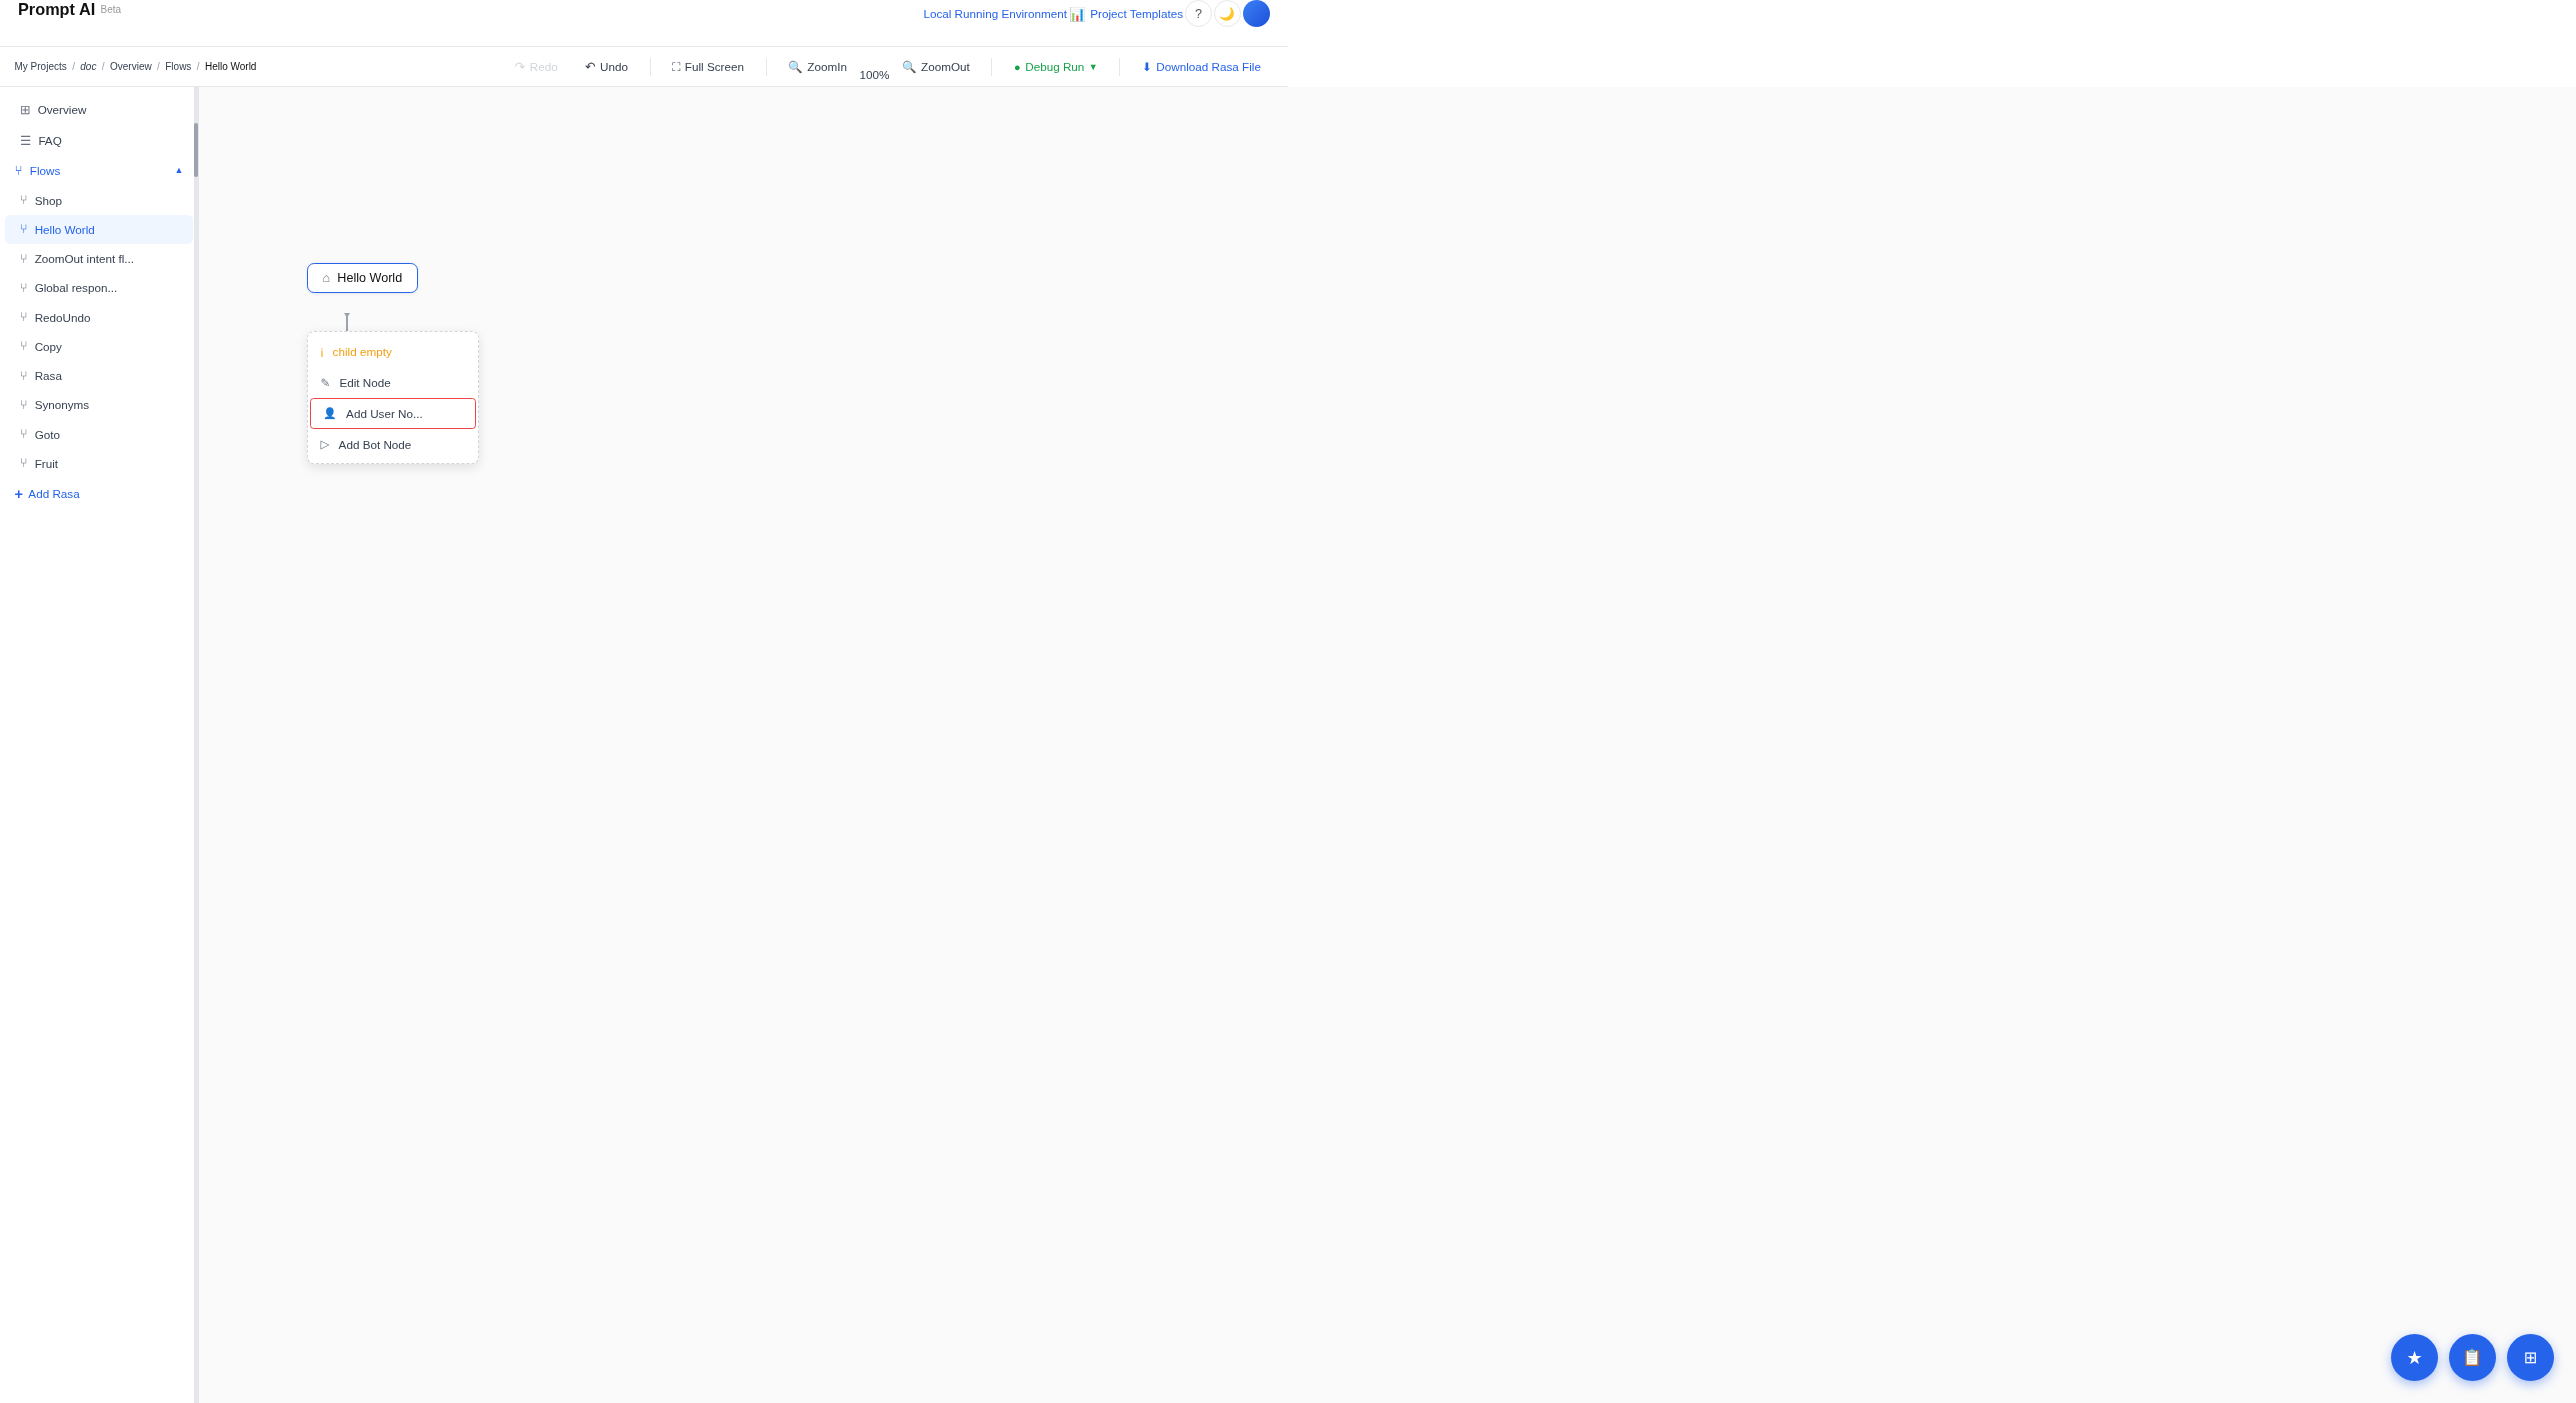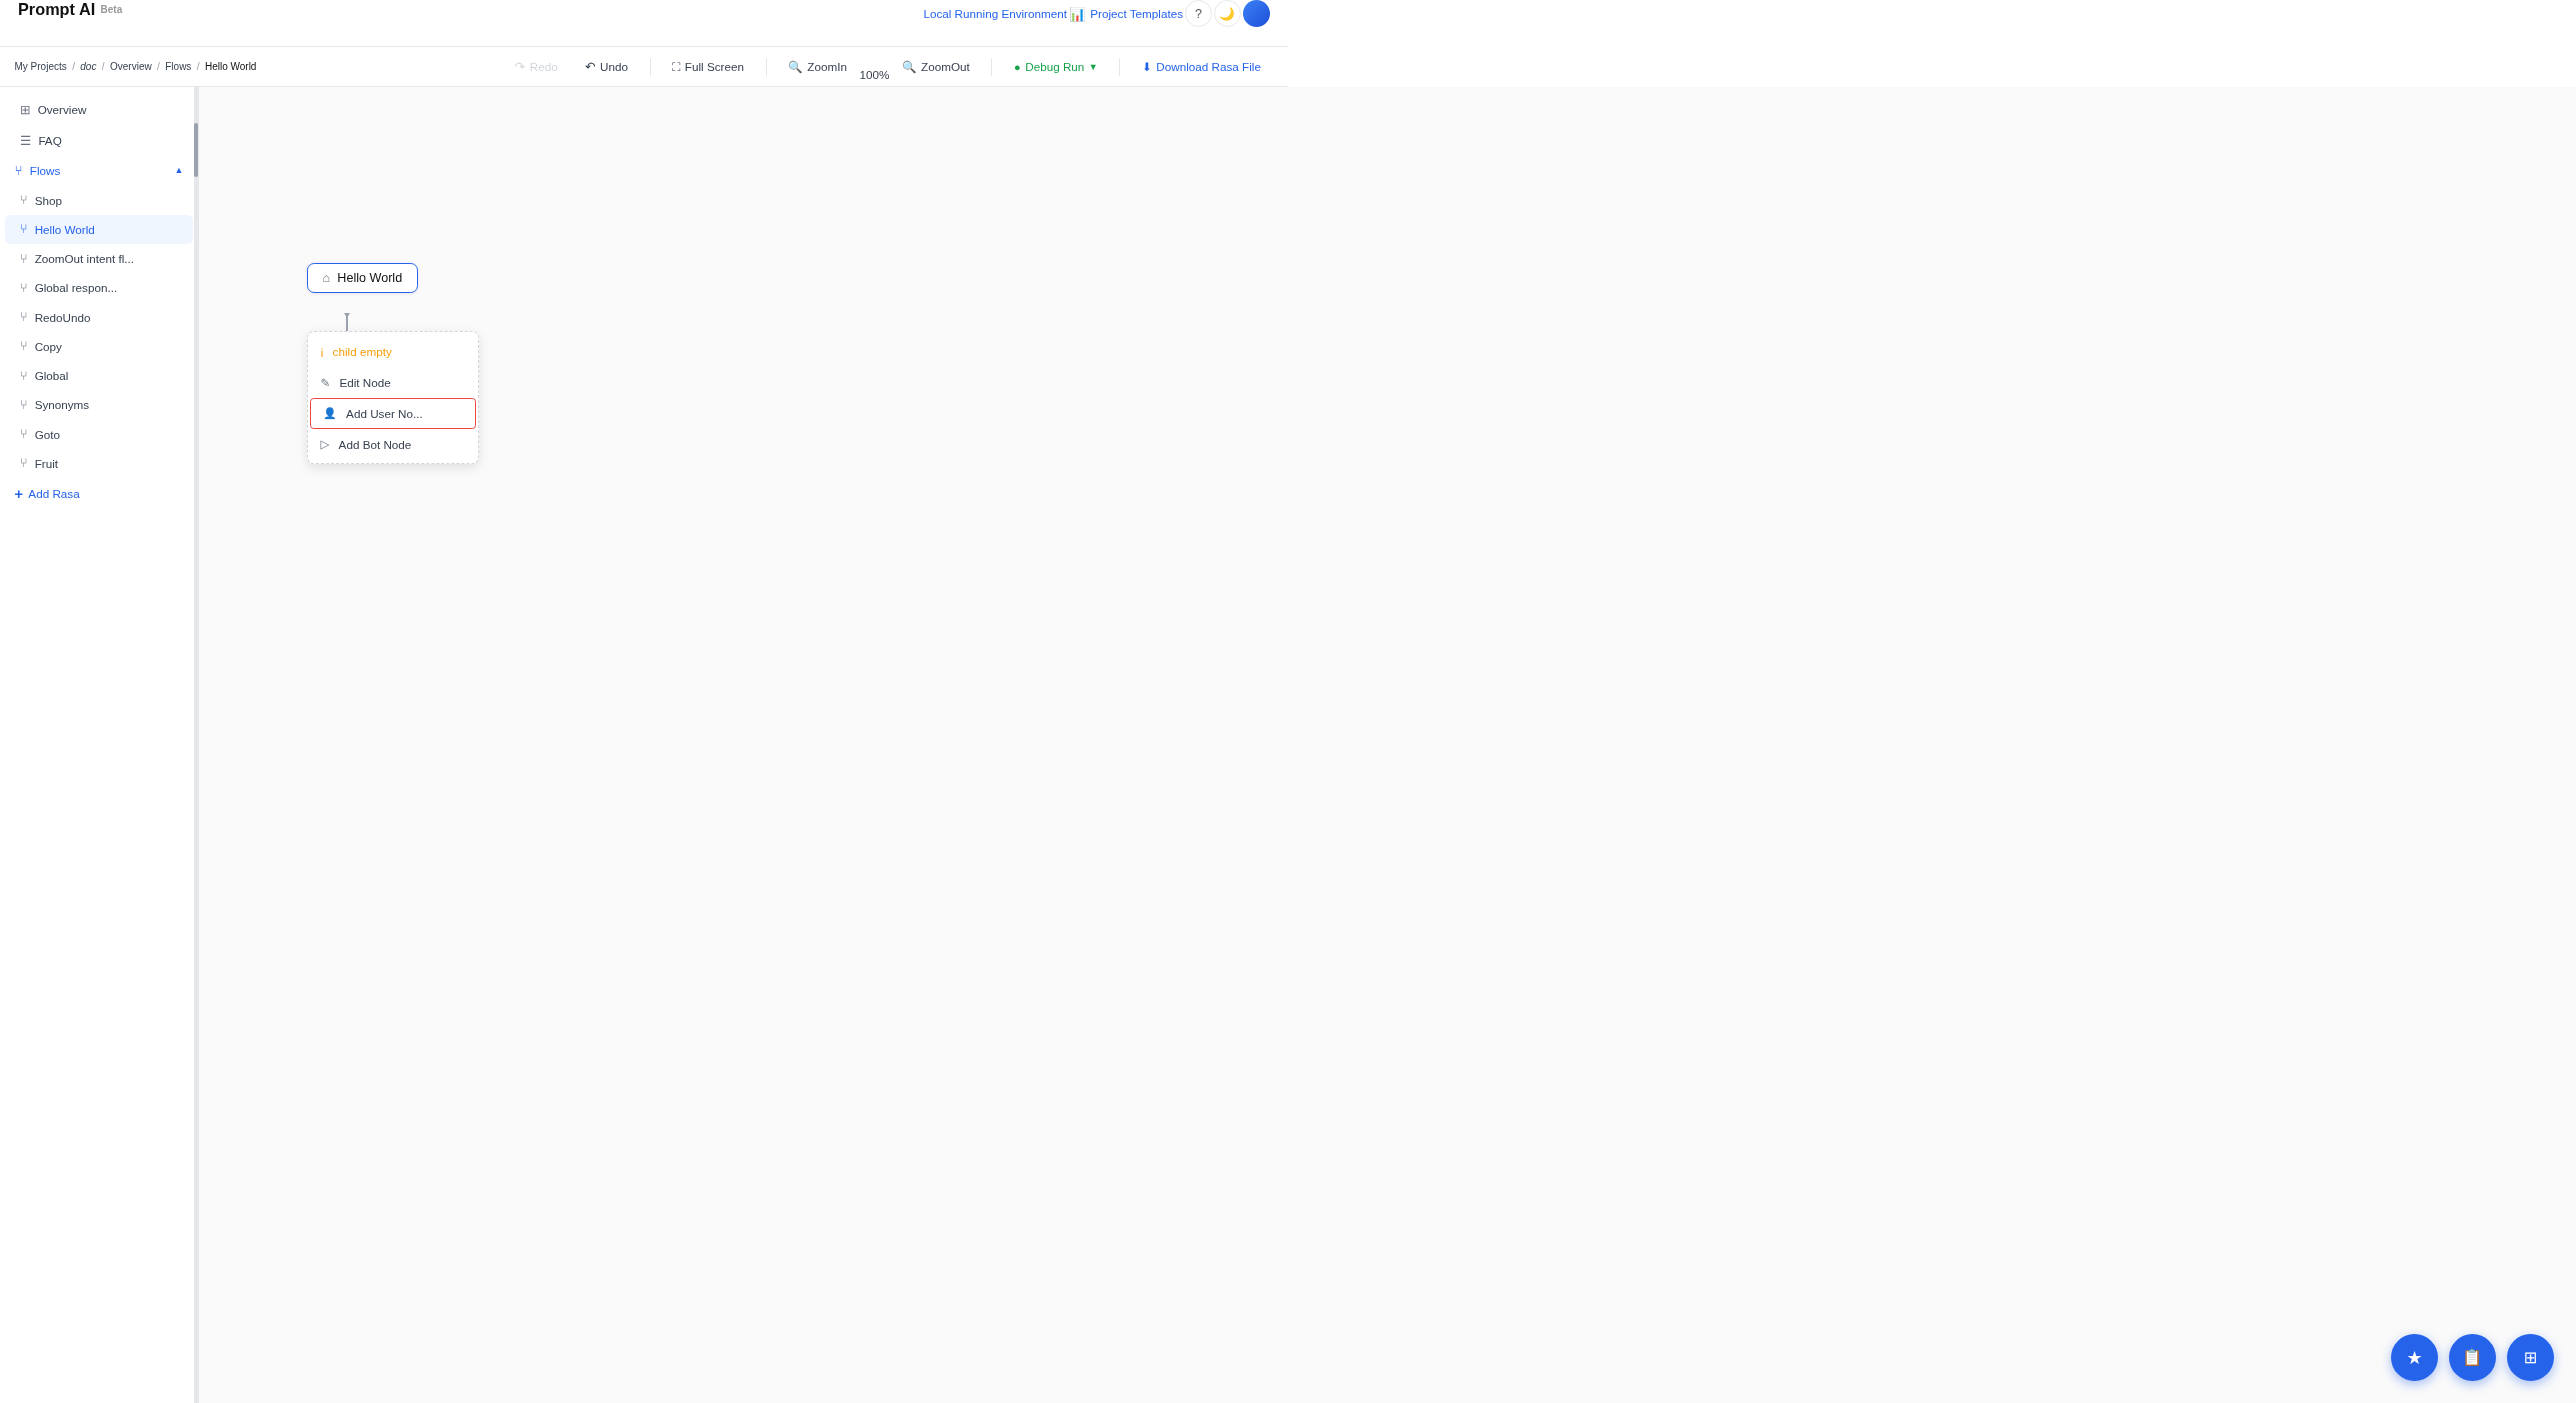--- a/index.html
+++ b/index.html
@@ -8,21 +8,21 @@
       font-size: 16.3px;
       font-weight: 700;
       color: #111;
       display: flex;
       align-items: center;
       gap: 5.4px;
       margin-right: auto;
     }
     .header-logo .beta {
       font-size: 10px;
-      font-weight: 700;
+      font-weight: 400;
       color: #999;
     }
     .header-right {
       display: flex;
       align-items: center;
       gap: 2px;
     }
     .header-env {
       color: #2563eb;
       font-size: 11.7px;
@@ -430,21 +430,21 @@
     <div class="sidebar-item">
       <span class="icon">⑂</span>
       <span>RedoUndo</span>
     </div>
     <div class="sidebar-item">
       <span class="icon">⑂</span>
       <span>Copy</span>
     </div>
     <div class="sidebar-item">
       <span class="icon">⑂</span>
-      <span>Global</span>
+      <span>Rasa</span>
     </div>
     <div class="sidebar-item">
       <span class="icon">⑂</span>
       <span>Synonyms</span>
     </div>
     <div class="sidebar-item">
       <span class="icon">⑂</span>
       <span>Goto</span>
     </div>
     <div class="sidebar-item">

